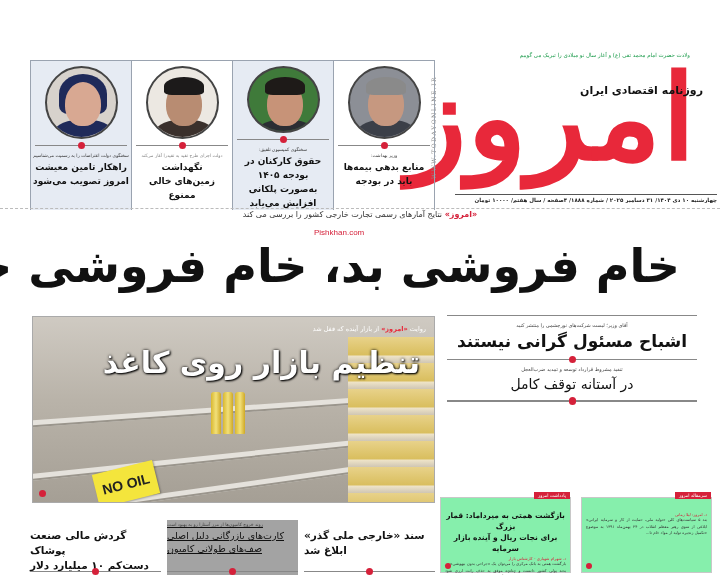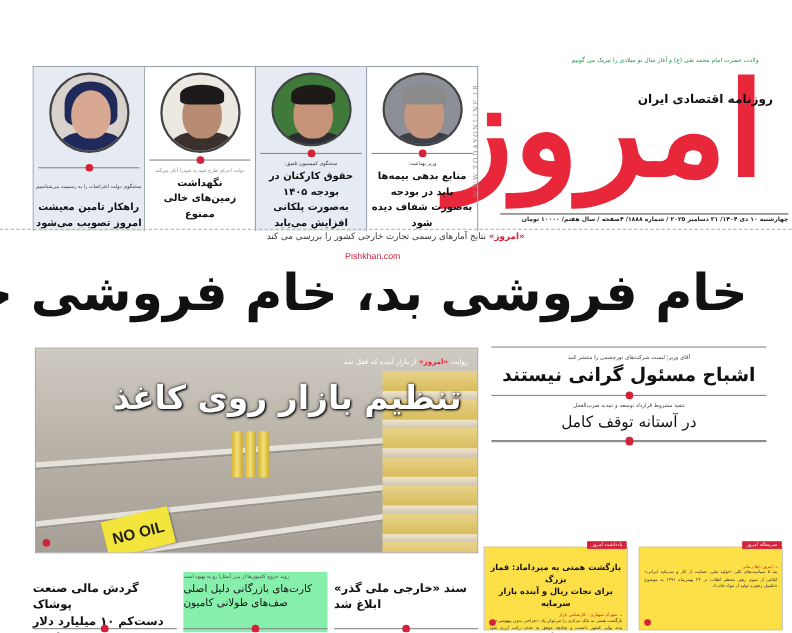--- a/index.html
+++ b/index.html
@@ -12,21 +12,21 @@
   .greeting { left: 470px; top: 52px; width: 220px; font-size: 5.5px; color: #1a9a4a; text-align: right; white-space: nowrap; }
   .logo { left: 455px; top: 58px; width: 235px; height: 135px; }
   .logo-word { font-family: "DejaVu Serif", serif; font-weight: 700; font-size: 118px; line-height: 120px; color: #e8283a; text-align: center; letter-spacing: -4px; transform: scaleX(1.05); }
   .tagline { left: 580px; top: 84px; font-size: 11px; color: #111; font-weight: 700; white-space: nowrap; }
   .vertical-url { left: 430px; top: 60px; width: 14px; height: 135px; writing-mode: vertical-rl; transform: rotate(180deg); font-size: 6px; letter-spacing: 1.5px; color: #8a8a8a; text-align: center; font-family: "DejaVu Serif", serif; }
   .dateline { left: 455px; top: 194px; width: 262px; font-size: 5.5px; text-align: right; font-weight: 700; color: #222; border-top: 1px solid #555; padding-top: 2px; white-space: nowrap; overflow: hidden; }
 
   
   .strip { left: 30px; top: 60px; width: 405px; height: 150px; display: flex; flex-direction: row; border: 1px solid #9aa3b0; border-bottom: none; }
   .card { flex: 1; border-left: 1px solid #9aa3b0; display: flex; flex-direction: column; align-items: center; padding-top: 5px; }
-  .card:last-child { border-left: none; justify-content: space-between; }
+  .card:last-child { border-left: none; }
   .card.shade { background: #e6ebf3; }
   .avatar { width: 73px; height: 73px; border-radius: 50%; border: 2px solid #444; overflow: hidden; position: relative; }
   .avatar .face { position: absolute; left: 18px; top: 14px; width: 36px; height: 44px; border-radius: 50% 50% 45% 45%; background: #c99a80; }
   .avatar .body { position: absolute; left: 5px; top: 52px; width: 63px; height: 40px; border-radius: 40% 40% 0 0; }
   .avatar .hair { position: absolute; left: 16px; top: 9px; width: 40px; height: 18px; border-radius: 50% 50% 20% 20%; background: #2a2420; }
   .card-rule { width: 92%; border-top: 1.5px solid #888; margin-top: 6px; position: relative; }
   .dot { width: 7px; height: 7px; border-radius: 50%; background: #d5213a; display: inline-block; }
   .card-rule .dot { position: absolute; left: 50%; top: -4px; margin-left: -3.5px; }
   .kicker { font-size: 4.5px; color: #333; margin-top: 7px; white-space: nowrap; }
   .card-title { font-size: 9px; font-weight: 700; text-align: center; line-height: 14px; margin-top: 2px; padding: 0 2px; }
@@ -56,31 +56,31 @@
   .rcol { left: 447px; top: 315px; width: 250px; }
   .r-rule { border-top: 1.5px solid #888; position: relative; height: 0; }
   .r-rule .dot { position: absolute; left: 50%; top: -4px; margin-left: -3.5px; }
   .r-kicker { font-size: 5px; color: #444; text-align: center; margin-top: 6px; }
   .r-title-big { font-size: 17px; font-weight: 700; text-align: center; margin: 3px 0 8px 0; white-space: nowrap; }
   .r-title-mid { font-size: 14px; text-align: center; line-height: 22px; margin: 1px 0 5px 0; }
   .r-title-sm { font-size: 10.5px; font-weight: 700; text-align: center; margin: 5px 0 6px 0; white-space: nowrap; }
 
   
   .boxes { left: 440px; top: 497px; width: 272px; height: 76px; display: flex; flex-direction: row; gap: 10px; }
-  .box { flex: 1; position: relative; border: 1px solid #c8c8c8; padding: 12px 4px 3px 4px; background: #fde047; }
+  .box { flex: 1; position: relative; border: 1px solid #c8c8c8; padding: 12px 4px 3px 4px; background: #86efac; }
   .box-tag { position: absolute; right: 0; top: -6px; background: #d5213a; color: #fff; font-size: 4.5px; padding: 1px 4px; white-space: nowrap; }
   .box-title { font-size: 7.5px; font-weight: 700; text-align: center; line-height: 11px; }
   .box-author { font-size: 4px; color: #d5213a; margin-top: 2px; }
   .box-body { font-size: 4px; line-height: 6.5px; color: #333; text-align: justify; }
   .box .dot { position: absolute; left: 4px; bottom: 3px; width: 6px; height: 6px; }
 
   
   .bottoms { left: 30px; top: 520px; width: 405px; height: 55px; display: flex; flex-direction: row; gap: 6px; }
   .bot { flex: 1; text-align: left; position: relative; }
-  .bot.shade { background: #86efac; }
+  .bot.shade { background: #a3a3a3; text-decoration: underline; }
   .bot-kicker { font-size: 4.5px; color: #444; margin-top: 2px; white-space: nowrap; }
   .bot-title { font-size: 10.5px; font-weight: 700; line-height: 15px; margin-top: 2px; }
   .bot-title.light { font-weight: 400; font-size: 9.5px; line-height: 13px; }
   .bot-rule { position: absolute; left: 0; right: 0; bottom: 3px; border-top: 1.5px solid #888; }
   .bot-rule .dot { position: absolute; left: 50%; top: -4px; margin-left: -3.5px; }
   .bot:first-child .bot-title { margin-top: 8px; }
   .bot:last-child .bot-title { margin-top: 8px; }
 
   .dash-rule { left: 0; top: 208px; width: 720px; border-top: 1px dashed #bbb; }
 </style>
@@ -101,21 +101,20 @@
       <div class="body" style="background:#3b3f48;"></div>
       <div class="face" style="background:#c69880;"></div>
       <div class="hair" style="background:#8a8a8a;"></div>
     </div>
     <div class="card-rule">
         <span class="dot"></span>
       </div>
     <div class="kicker">وزیر بهداشت:</div>
     <div class="card-title">
       <div>منابع بدهی بیمه‌ها باید در بودجه</div>
-      <div>به‌صورت شفاف دیده شود</div>
     </div>
   </div>
   <div class="card shade">
     <div class="avatar" style="background:#3f7a3a;">
       <div class="body" style="background:#2b2d33;"></div>
       <div class="face" style="background:#c79378;"></div>
       <div class="hair" style="background:#1e1a18;"></div>
     </div>
     <div class="card-rule">
         <span class="dot"></span>

